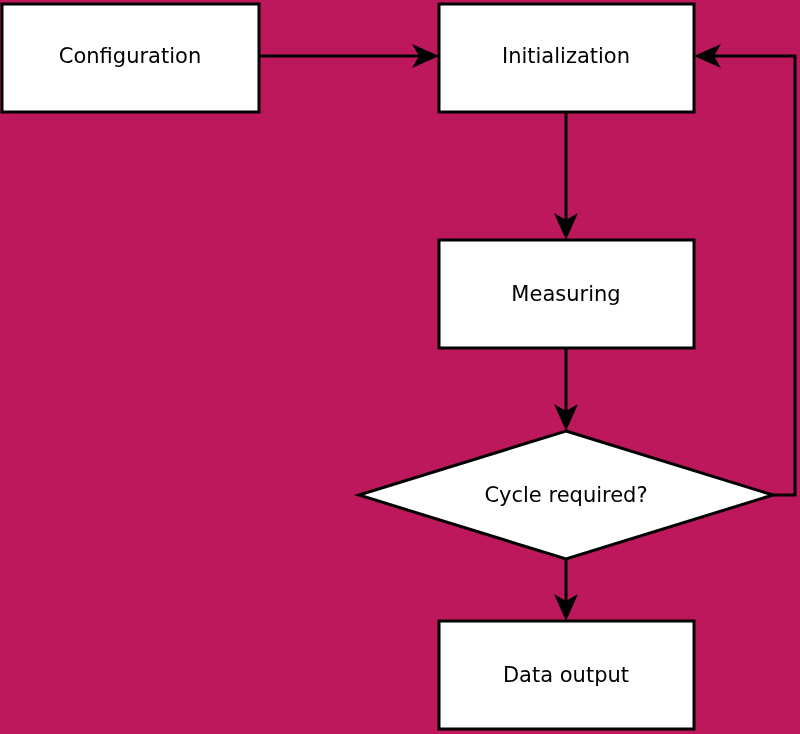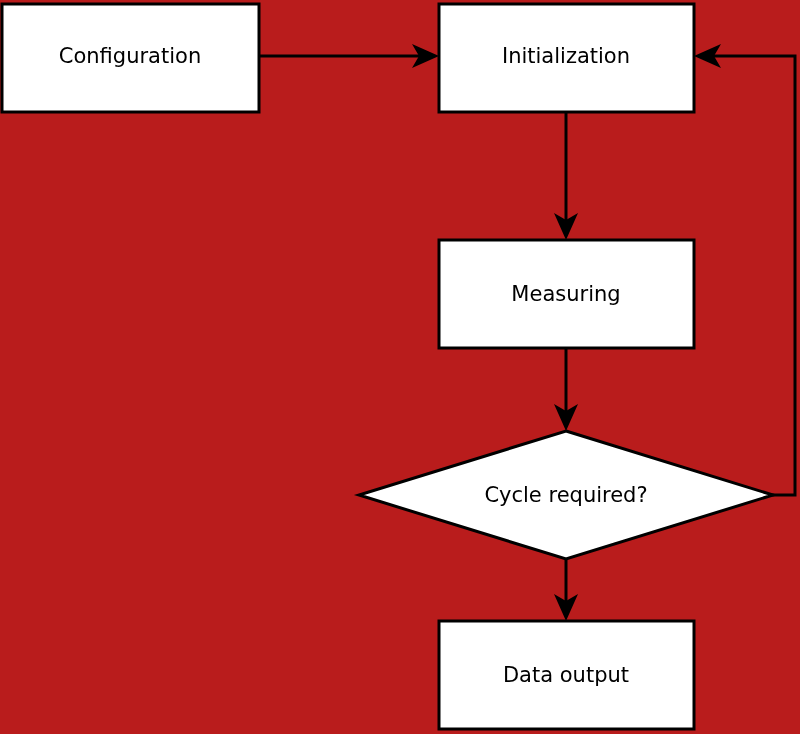--- a/index.html
+++ b/index.html
@@ -7,21 +7,21 @@
     padding: 0;
     background: #ffffff;
   }
   body {
     font-family: "DejaVu Sans", "Liberation Sans", sans-serif;
   }
   #canvas {
     position: relative;
     width: 800px;
     height: 734px;
-    background: #b91c1c;
+    background: #be185d;
     overflow: hidden;
   }
   #flow-svg {
     position: absolute;
     top: 0;
     left: 0;
     width: 800px;
     height: 734px;
     display: block;
   }

